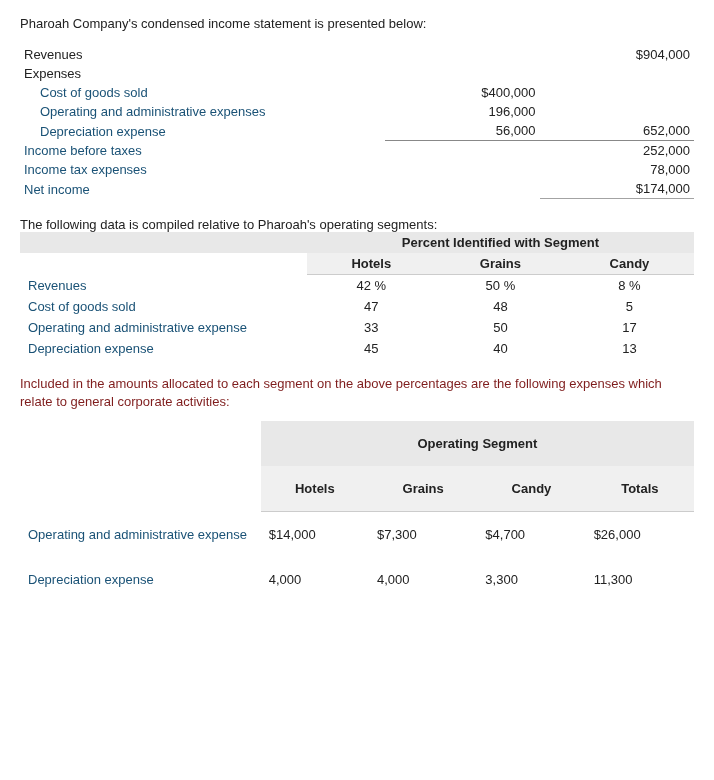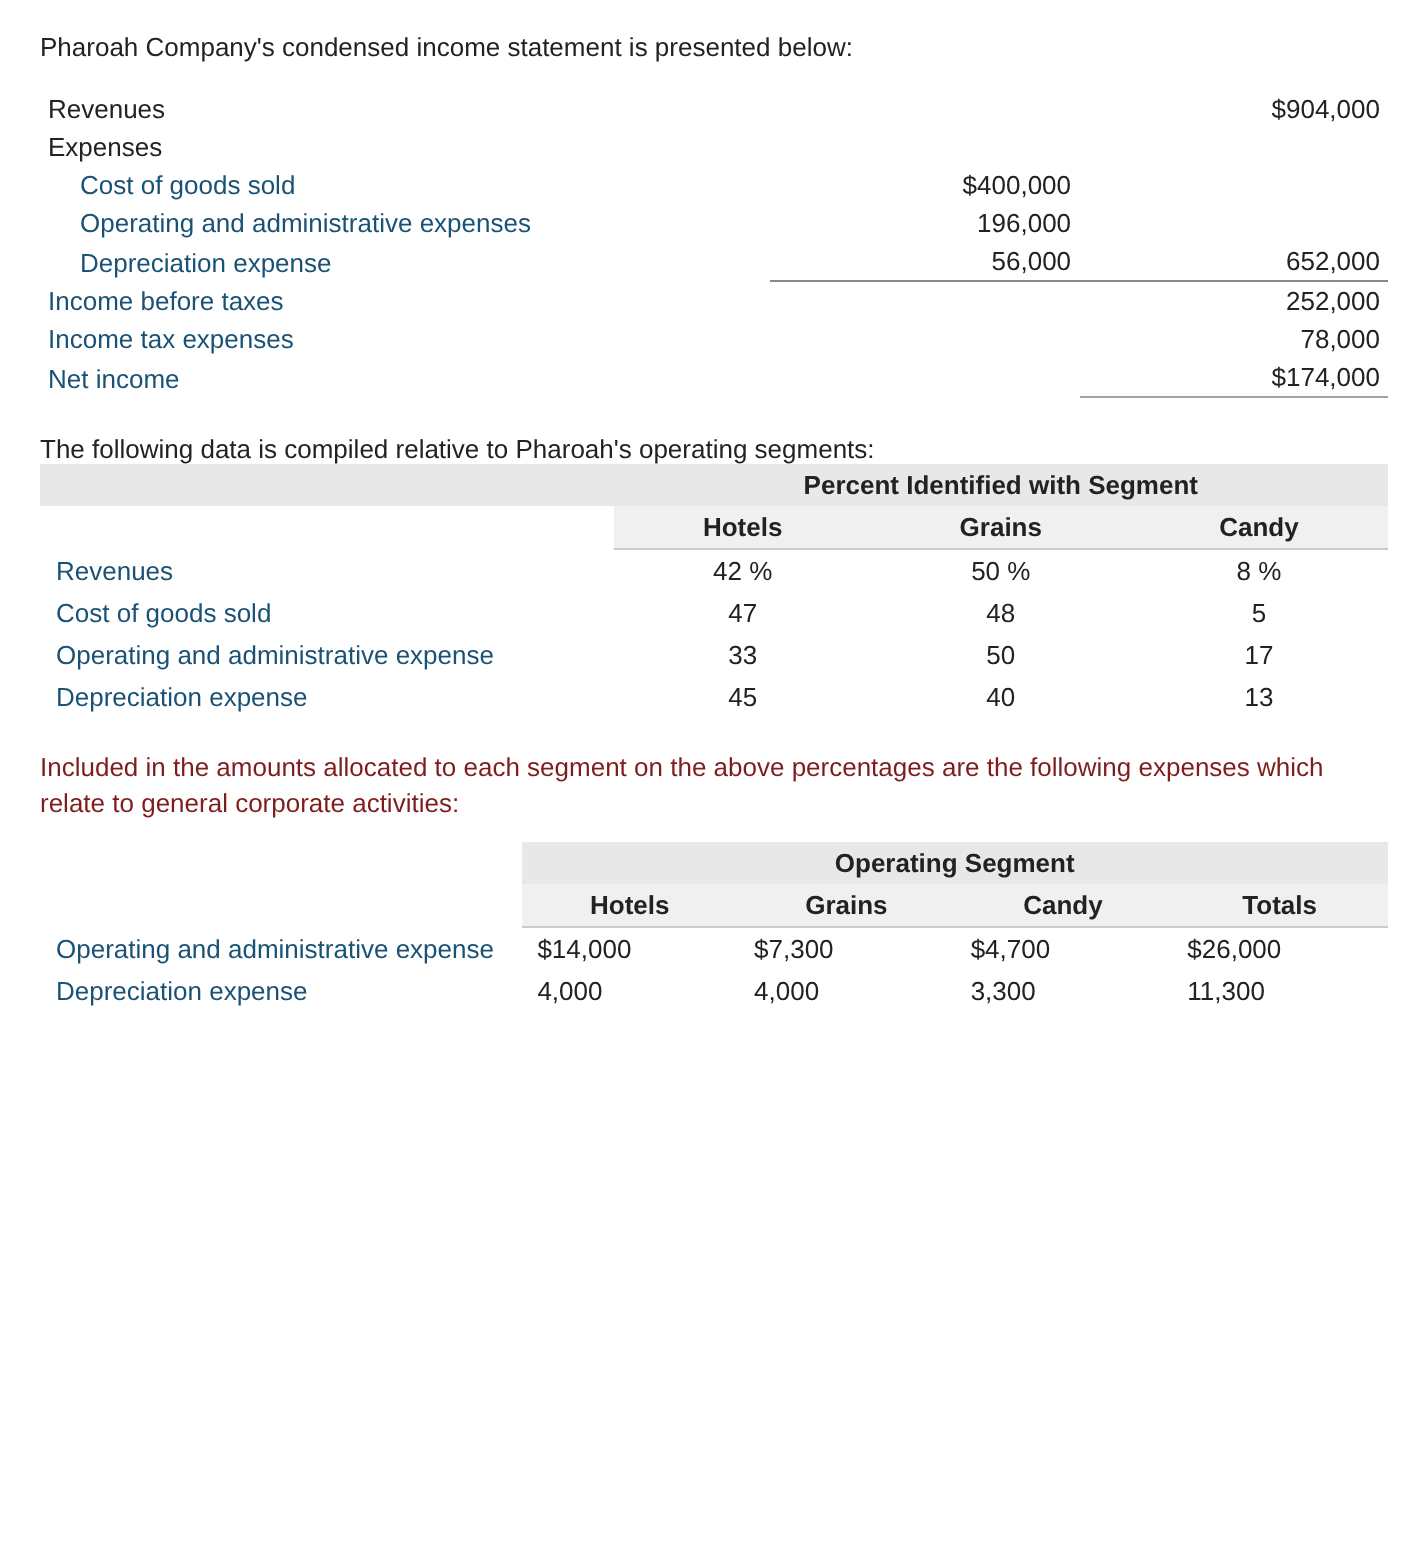--- a/index.html
+++ b/index.html
@@ -106,21 +106,21 @@
       margin-bottom: 10px;
       color: #7f1d1d;
       line-height: 1.4;
     }
     .seg2-table {
       width: 100%;
       border-collapse: collapse;
       margin-top: 0;
     }
     .seg2-table th, .seg2-table td {
-      padding: 3px 8px;
+      padding: 15px 8px;
       font-size: 13px;
     }
     .seg2-table .seg2-top th {
       background: #e8e8e8;
       text-align: center;
       font-weight: bold;
     }
     .seg2-table .seg2-top th.empty {
       background: #fff;
     }

